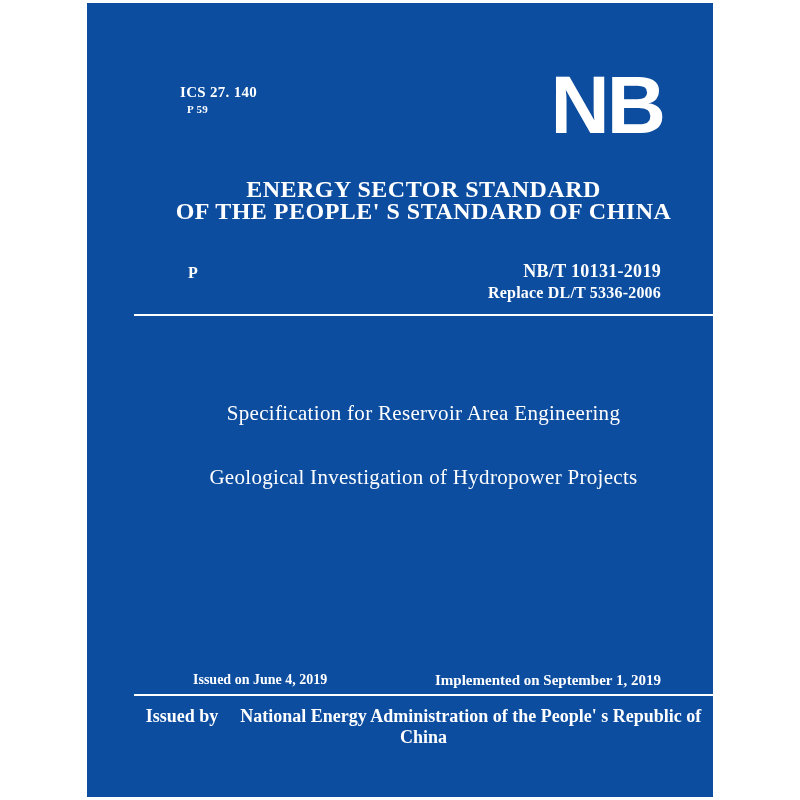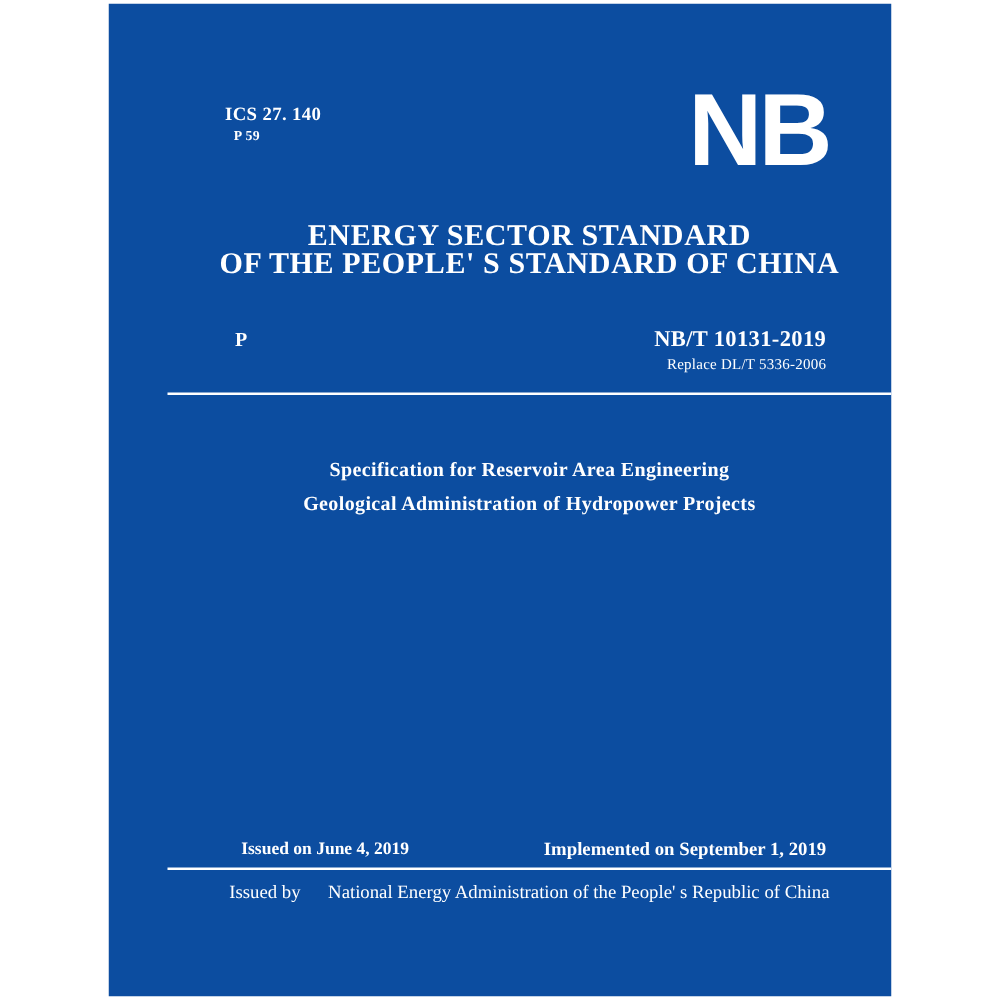--- a/index.html
+++ b/index.html
@@ -97,22 +97,22 @@
     right: 52px;
     top: 258px;
     font-weight: bold;
     font-size: 18px;
     letter-spacing: 0.3px;
   }
   .replaces {
     position: absolute;
     right: 52px;
     top: 281px;
-    font-weight: normal;
-    font-size: 12px;
+    font-weight: bold;
+    font-size: 16px;
     letter-spacing: 0.2px;
   }
 
   .rule {
     position: absolute;
     left: 47px;
     right: 0;
     height: 2px;
     background: #ffffff;
   }
@@ -121,24 +121,25 @@
 
   
   .title-block {
     position: absolute;
     left: 47px;
     right: 0;
     top: 360px;
     text-align: center;
   }
   .title-block .en {
-    font-weight: bold;
-    font-size: 16px;
+    font-weight: normal;
+    font-size: 21px;
     line-height: 27px;
     letter-spacing: 0.3px;
+    margin-top: 37px;
   }
   .title-block .cn {
     font-weight: bold;
     font-size: 24px;
     line-height: 30px;
     margin-top: 11px;
     letter-spacing: 1px;
   }
 
   
@@ -155,22 +156,22 @@
     top: 669px;
     font-weight: bold;
     font-size: 15px;
   }
   .issued-by-row {
     position: absolute;
     left: 47px;
     right: 0;
     top: 703px;
     text-align: center;
-    font-weight: normal;
-    font-size: 15px;
+    font-weight: bold;
+    font-size: 18px;
   }
   .issued-by-row .issuer { margin-left: 22px; }
 </style>
 </head>
 <body>
 
 <div class="page">
   <div class="cover">
 
     <div class="ics">ICS 27. 140</div>
@@ -184,21 +185,21 @@
     </div>
 
     <div class="doc-class">P</div>
     <div class="std-number">NB/T 10131-2019</div>
     <div class="replaces">Replace DL/T 5336-2006</div>
 
     <div class="rule rule-top"></div>
 
     <div class="title-block">
       <div class="en">Specification for Reservoir Area Engineering</div>
-      <div class="en">Geological Administration of Hydropower Projects</div>
+      <div class="en">Geological Investigation of Hydropower Projects</div>
     </div>
 
     <div class="issued-on">Issued on June 4, 2019</div>
     <div class="implemented-on">Implemented on September 1, 2019</div>
 
     <div class="rule rule-bottom"></div>
 
     <div class="issued-by-row">
       <span>Issued by</span><span class="issuer">National Energy Administration of the People' s Republic of China</span>
     </div>

